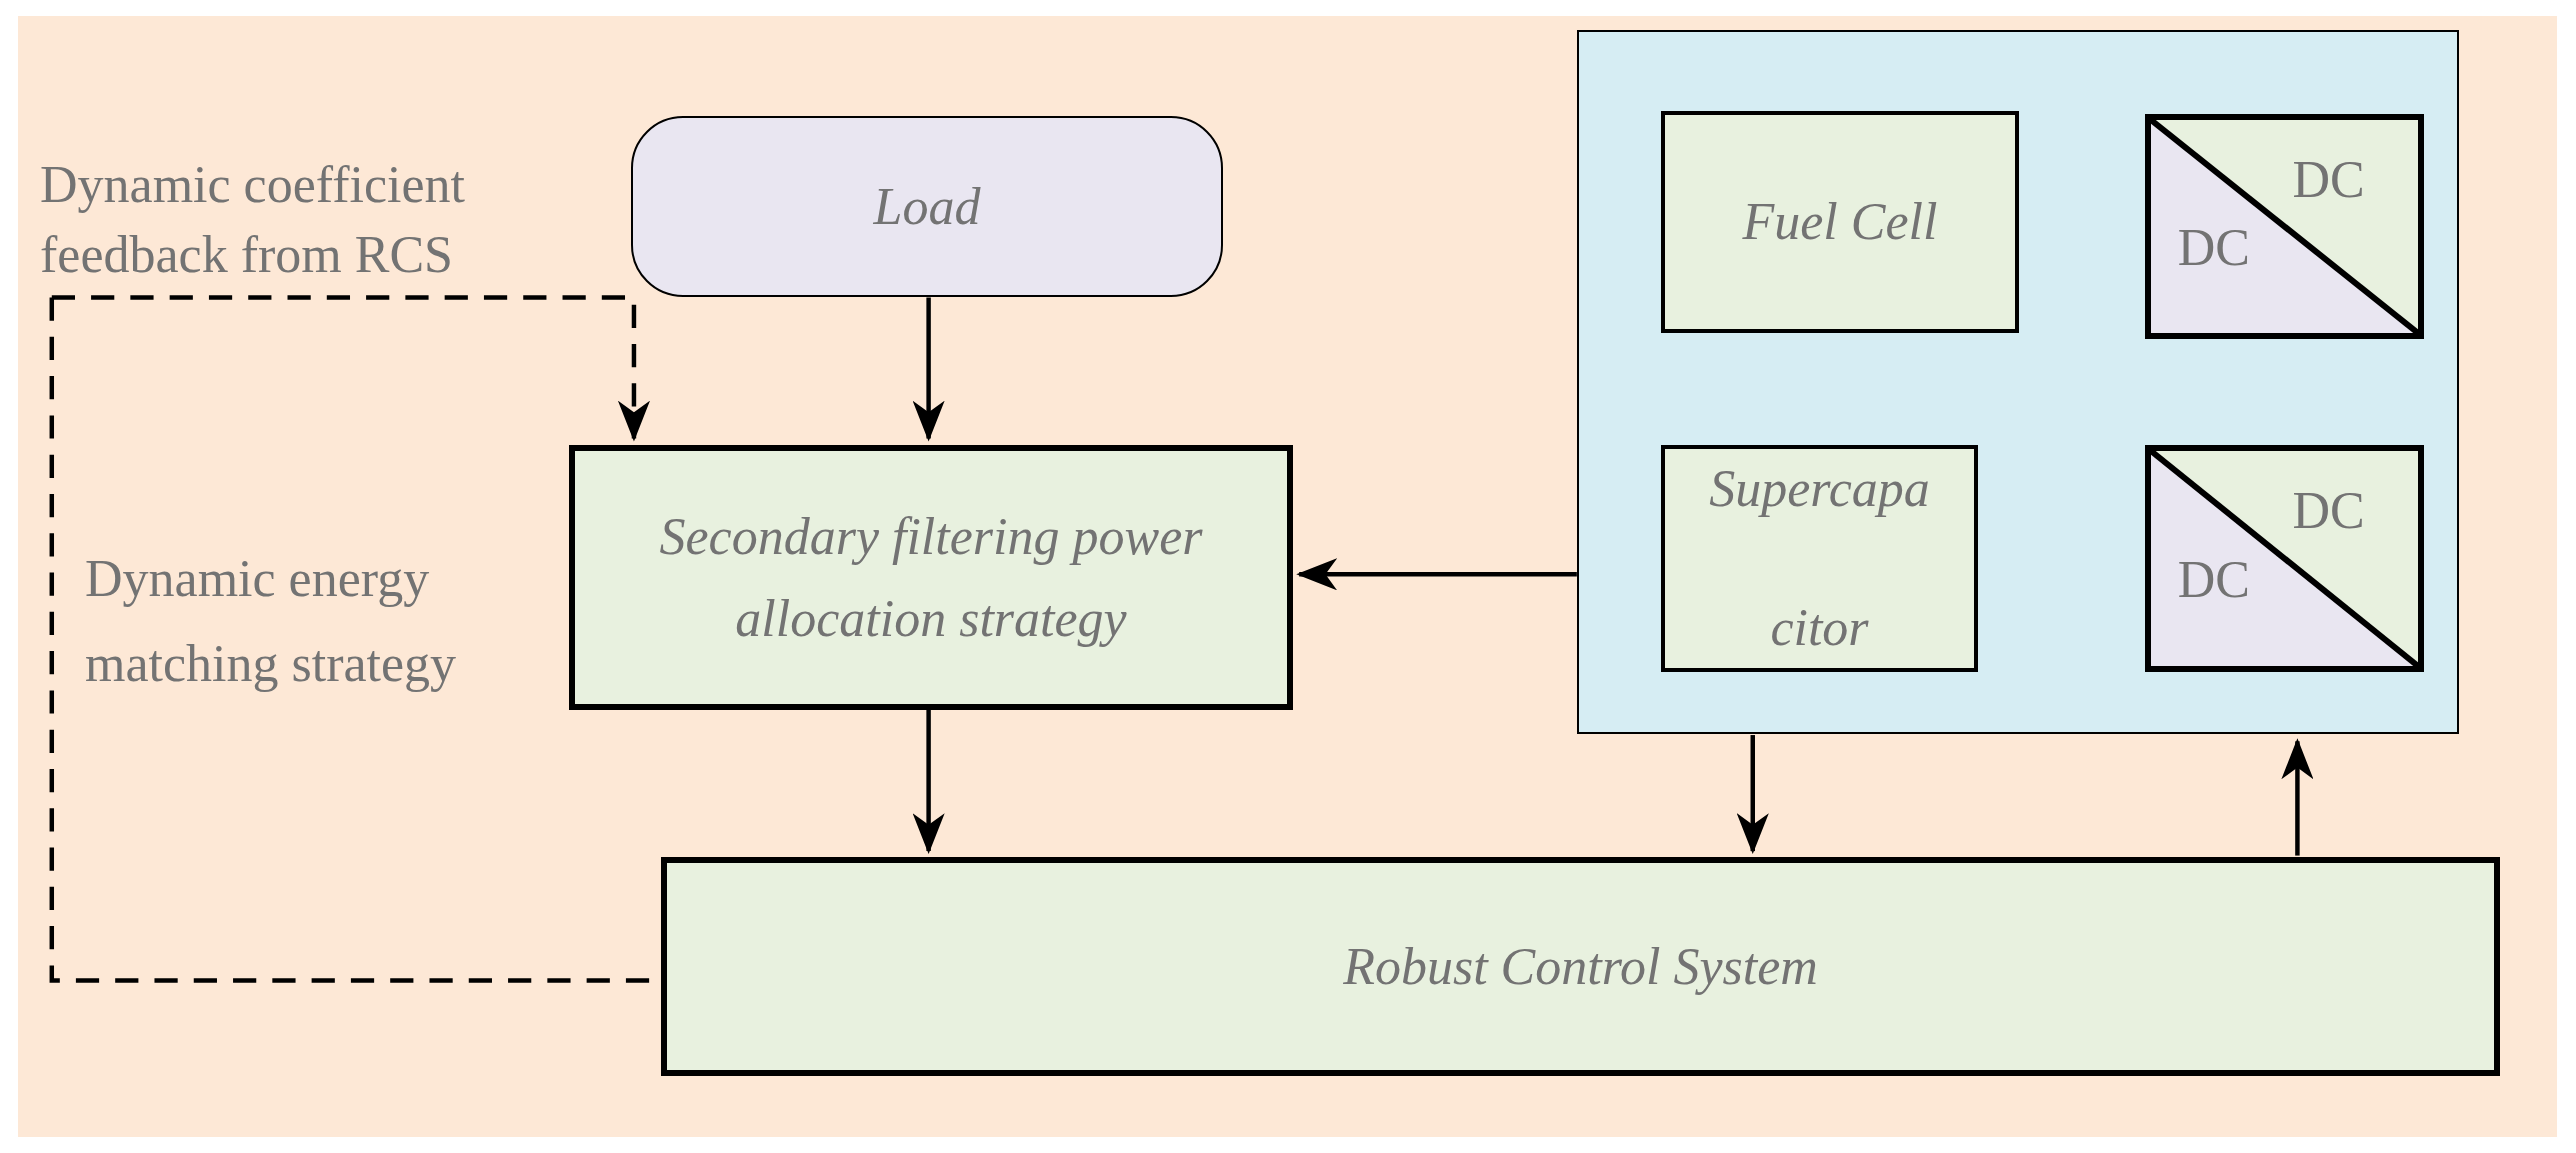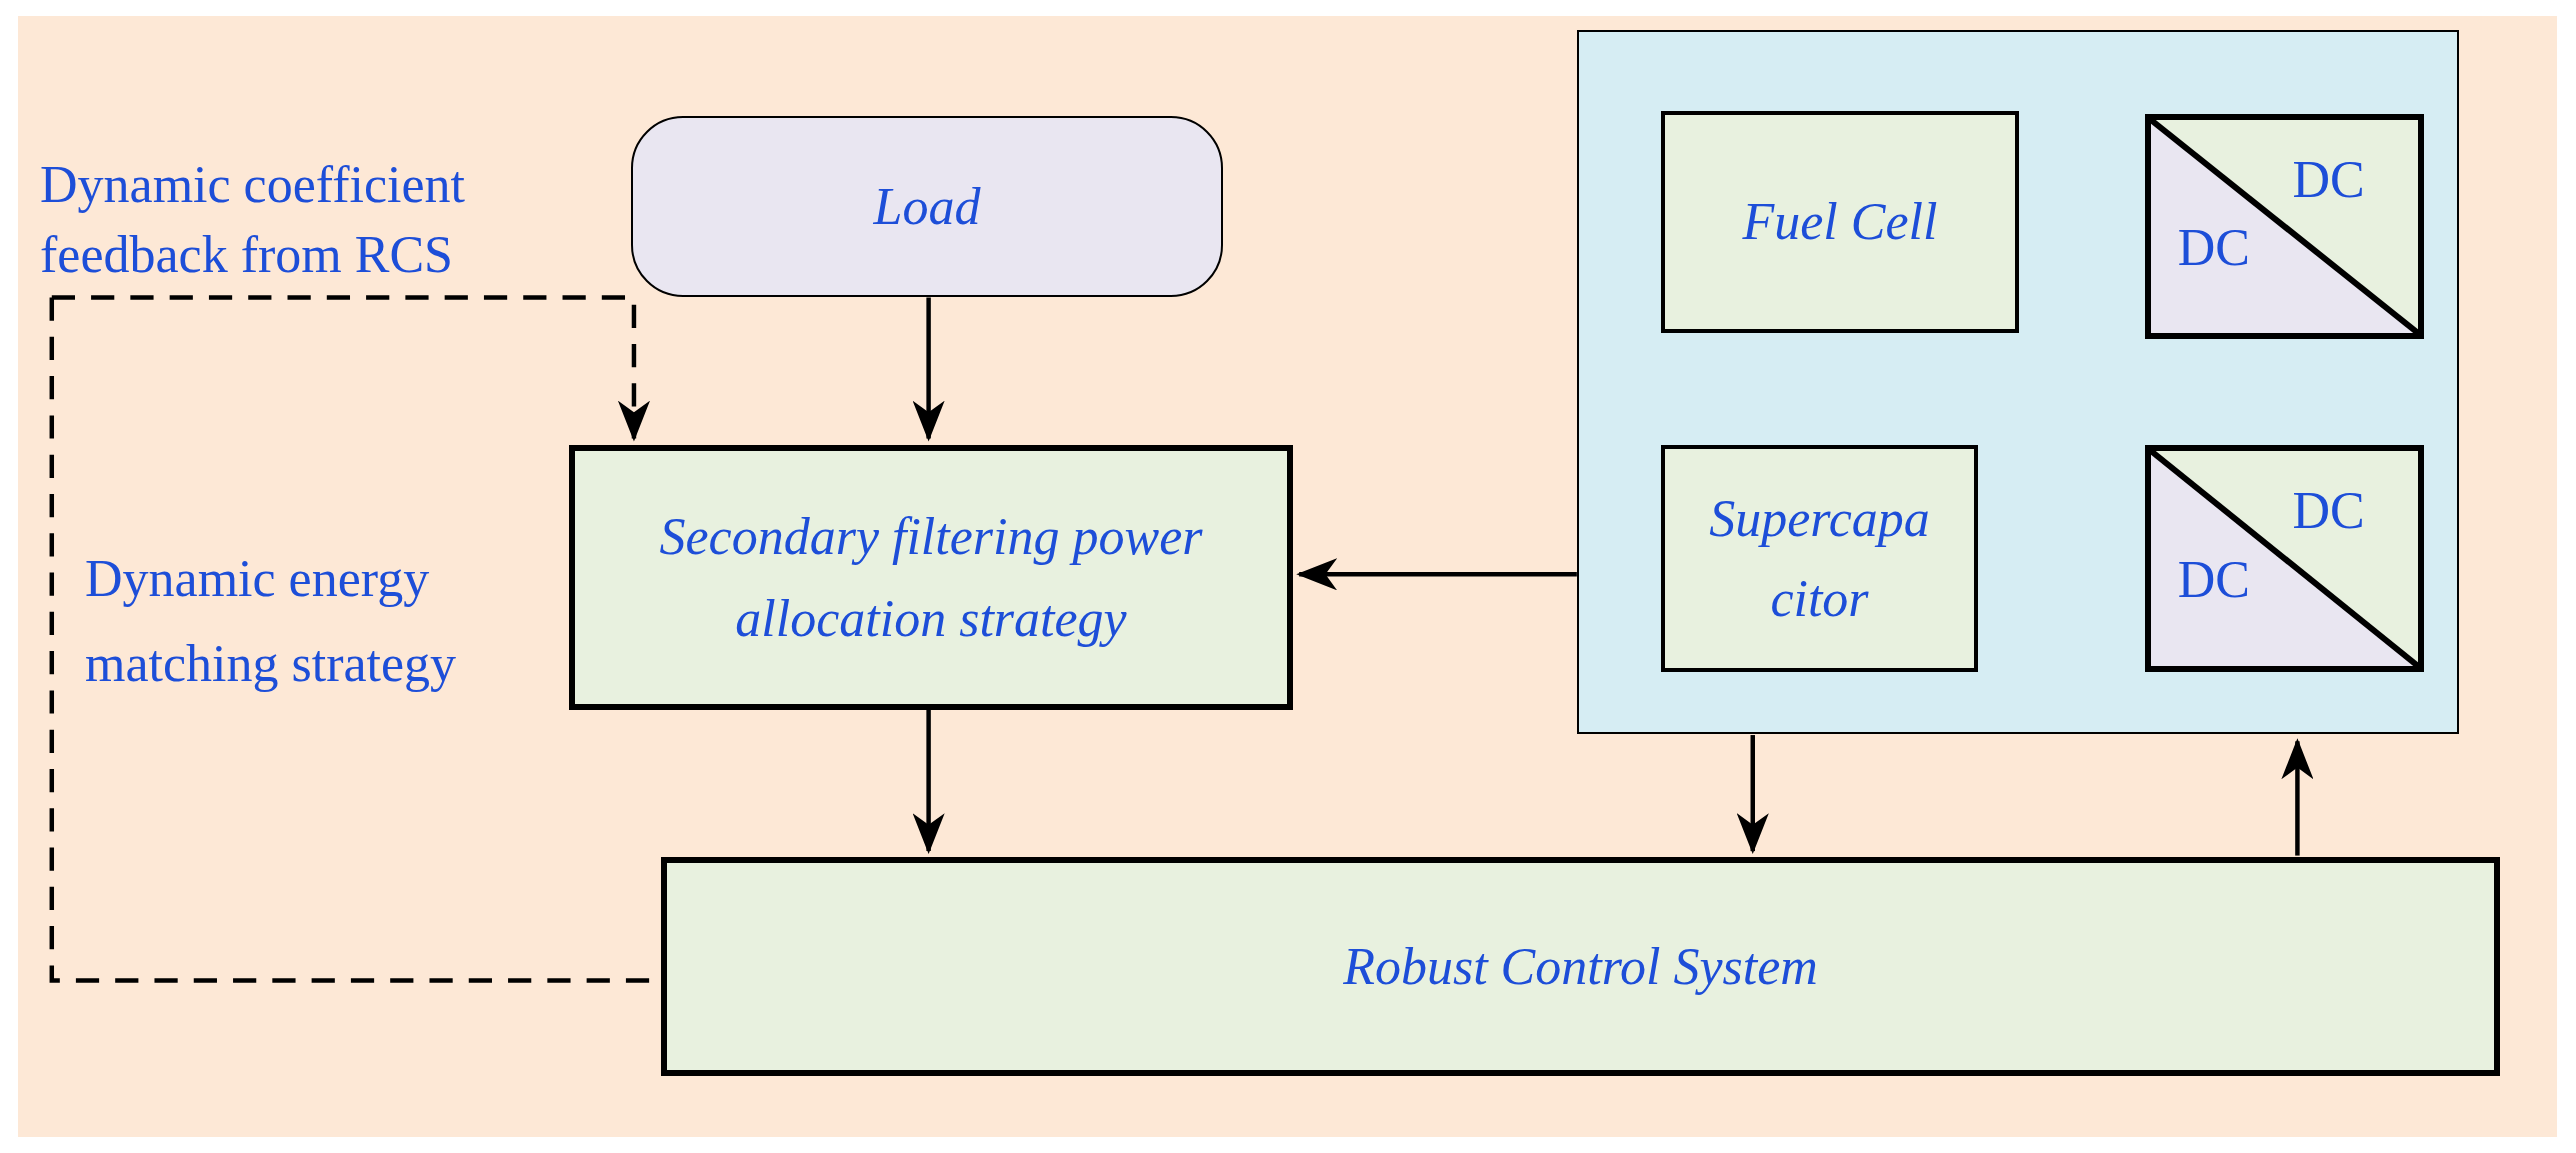--- a/index.html
+++ b/index.html
@@ -1,37 +1,37 @@
 <!DOCTYPE html>
 <html style="--peach: #fde8d6; --blue: #d6edf3; --green: #e8f1df; --lavender: #e9e6f1; --stroke: #000000;font-size:14.3px"><head>
 <meta charset="utf-8">
 <style>
   html,body{margin:0;padding:0;background:#ffffff;}
   #canvas{
     position:relative;width:2576px;height:1154px;background:#ffffff;
-    font-family:"Liberation Serif","DejaVu Serif",serif;color:#1d4ed8;overflow:hidden;
+    font-family:"Liberation Serif","DejaVu Serif",serif;color:#737373;overflow:hidden;
   }
   .bg{position:absolute;left:18px;top:16px;width:2539px;height:1121px;background:var(--peach);}
   .overlay{position:absolute;left:0;top:0;width:2576px;height:1154px;}
   .node{position:absolute;box-sizing:border-box;display:flex;flex-direction:column;
         align-items:center;justify-content:center;text-align:center;font-size:52px;line-height:1;font-style:italic;}
   .note{position:absolute;font-size:52px;}
   .note .ln{display:block;}
   #note-coefficient{left:40px;top:150px;width:589px;line-height:70px;text-align:left;}
   #note-energy{left:85px;top:536px;width:464px;line-height:85px;text-align:left;}
   #load{left:631px;top:116px;width:592px;height:181px;background:var(--lavender);
         border:2.7px solid var(--stroke);border-radius:52px;}
   #allocation{left:569px;top:445px;width:724px;height:265px;background:var(--green);
         border:6.3px solid var(--stroke);line-height:82px;}
   #panel{left:1577px;top:30px;width:882px;height:704px;background:var(--blue);
         border:2.7px solid var(--stroke);}
   #fuel-cell{left:1661px;top:111px;width:358px;height:222px;background:var(--green);
         border:4.5px solid var(--stroke);}
   #supercapacitor{left:1661px;top:445px;width:317px;height:227px;background:var(--green);
-        border:4.5px solid var(--stroke);line-height:80px;}
+        border:4.5px solid var(--stroke);line-height:80px;justify-content:space-between;}
   .converter{position:absolute;box-sizing:border-box;border:6.3px solid var(--stroke);}
   #converter-fc{left:2145px;top:114px;width:279px;height:225px;}
   #converter-sc{left:2145px;top:445px;width:279px;height:227px;}
   .converter svg{position:absolute;left:0;top:0;width:100%;height:100%;}
   .dc{position:absolute;font-size:52px;line-height:1;}
   .dc-out{left:53%;top:16%;}
   .dc-in{left:10%;top:48%;}
   #rcs{left:661px;top:857px;width:1839px;height:219px;background:var(--green);
        border:6.3px solid var(--stroke);}
   .solidline{stroke:var(--stroke);stroke-width:5;fill:none;}

